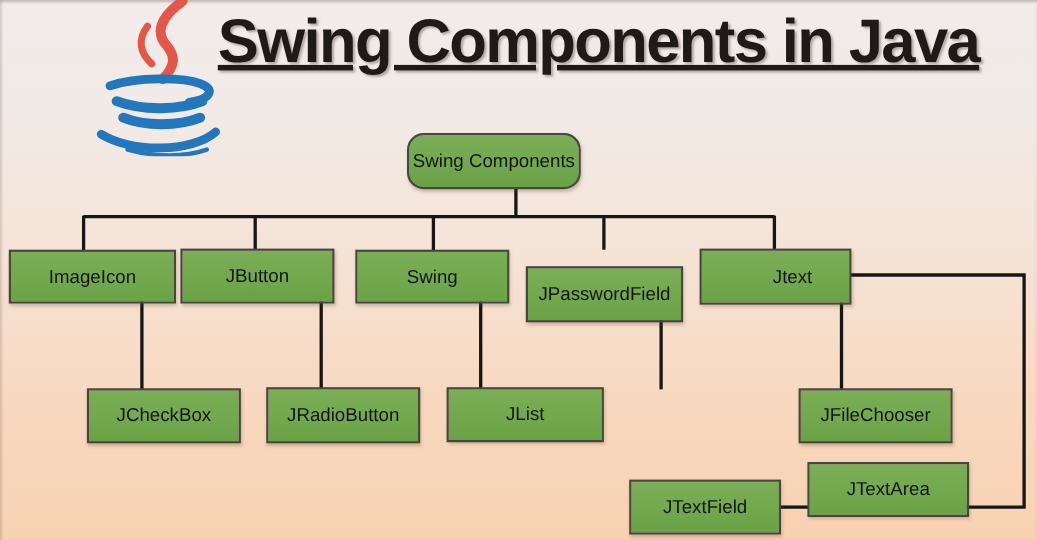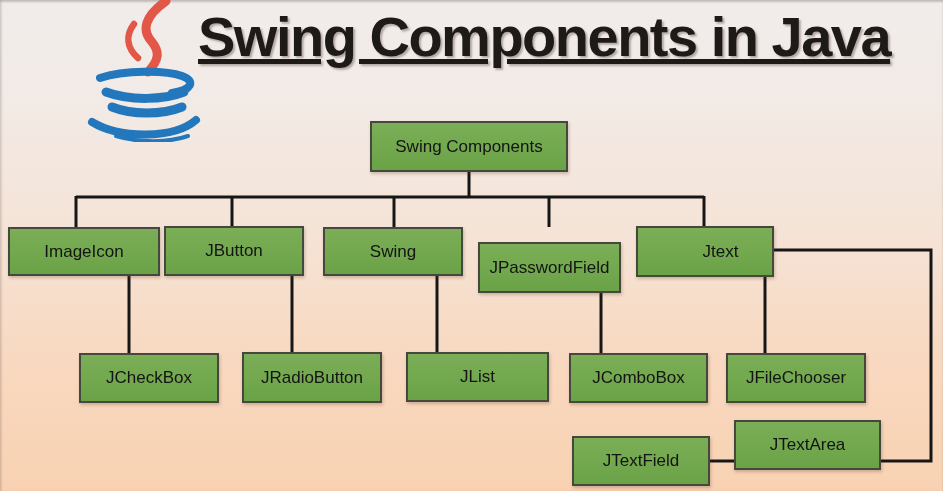--- a/index.html
+++ b/index.html
@@ -24,21 +24,21 @@
     position:absolute;
     display:flex;align-items:center;justify-content:center;
     background:linear-gradient(180deg,#7bae57 0%,#72a84e 55%,#6aa246 100%);
     border:2px solid #45483c;
     box-sizing:border-box;
     font-size:17px;color:#141414;
     box-shadow:1px 2px 3px rgba(96,62,40,.28);
     white-space:nowrap;
   }
   
-  .n-root{left:370px;top:121px;width:198px;height:51px;}
+  .n-root{left:370px;top:121px;width:158px;height:51px;border-radius:15px;}
   .n-imageicon{left:8px;top:227px;width:152px;height:49px;}
   .n-jbutton{left:164px;top:226px;width:140px;height:50px;}
   .n-jlabel{left:323px;top:227px;width:140px;height:49px;}
   .n-jpasswordfield{left:478px;top:242px;width:143px;height:51px;}
   .n-jtext{left:636px;top:226px;width:138px;height:51px;padding-left:31px;}
   .n-jcheckbox{left:79px;top:353px;width:140px;height:50px;}
   .n-jradiobutton{left:242px;top:352px;width:140px;height:51px;}
   .n-jlist{left:406px;top:352px;width:143px;height:50px;}
   .n-jcombobox{left:569px;top:353px;width:139px;height:50px;}
   .n-jfilechooser{left:726px;top:353px;width:140px;height:50px;}
@@ -96,19 +96,18 @@
 
   <div class="node n-imageicon">ImageIcon</div>
   <div class="node n-jbutton">JButton</div>
   <div class="node n-jlabel">Swing</div>
   <div class="node n-jpasswordfield">JPasswordField</div>
   <div class="node n-jtext">Jtext</div>
 
   <div class="node n-jcheckbox">JCheckBox</div>
   <div class="node n-jradiobutton">JRadioButton</div>
   <div class="node n-jlist">JList</div>
-  <div class="node n-jcombobox">JComboBox</div>
   <div class="node n-jfilechooser">JFileChooser</div>
 
   <div class="node n-jtextfield">JTextField</div>
   <div class="node n-jtextarea">JTextArea</div>
 
 </div>
 
 </body></html>

